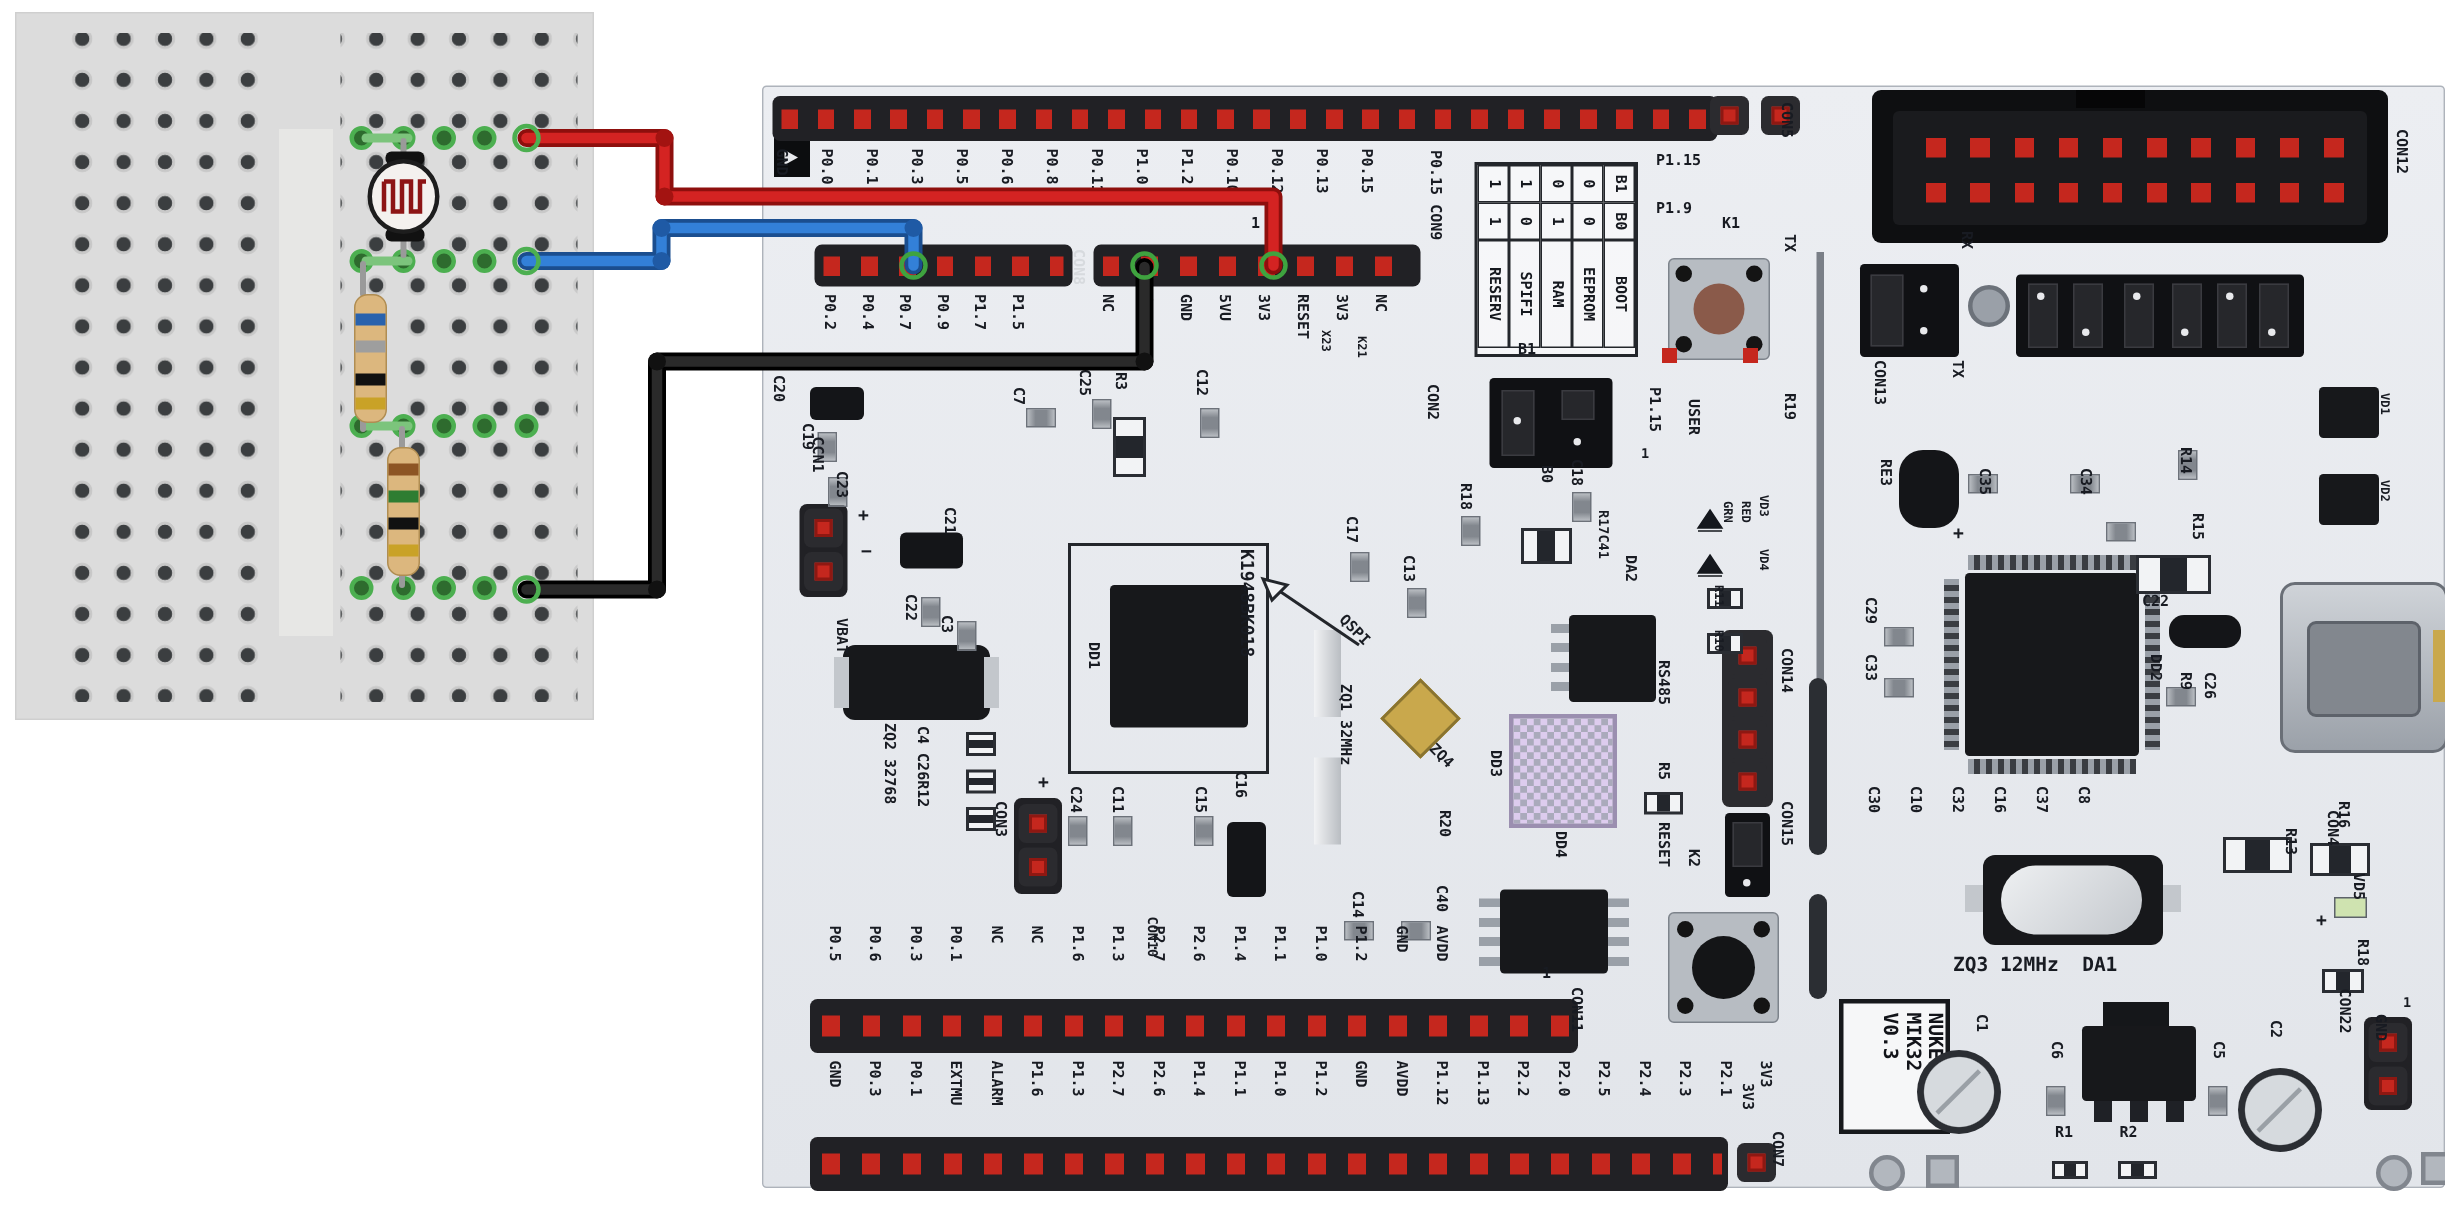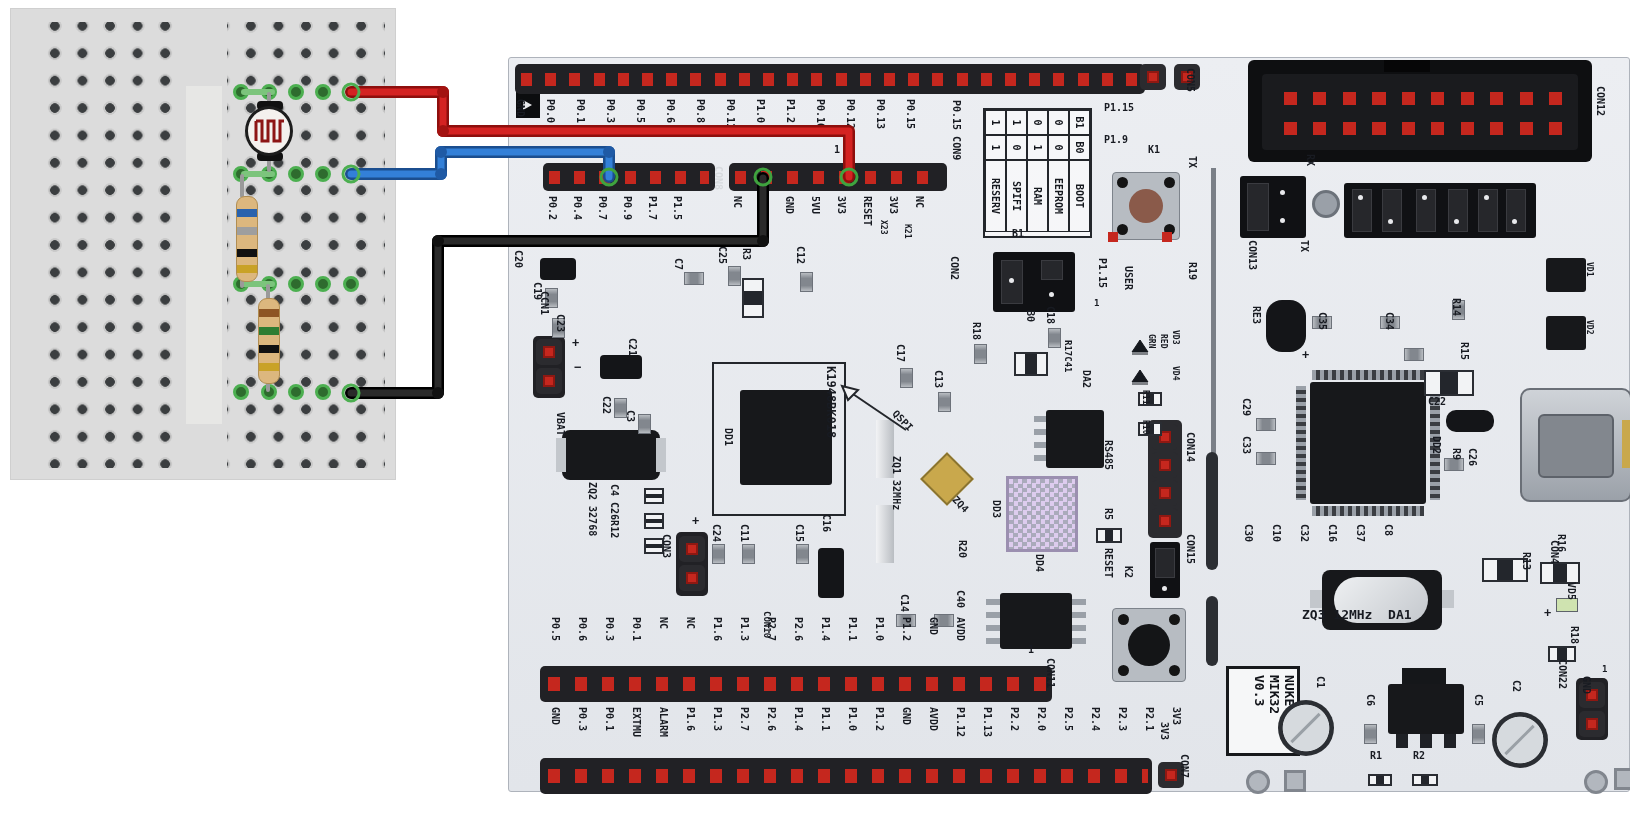--- a/index.html
+++ b/index.html
@@ -539,21 +539,21 @@
   <span class="lbl v" style="left:1252px;top:398px">C29</span>
   <span class="lbl v" style="left:1252px;top:436px">C33</span>
   <span class="lbl v" style="left:1442px;top:436px">DD2</span>
   <span class="lbl v" style="left:1470px;top:342px">R15</span>
   <span class="lbl" style="left:1428px;top:396px">C22</span>
   <span class="lbl v" style="left:1462px;top:448px">R9</span>
   <span class="lbl v" style="left:1478px;top:448px">C26</span>
   <span class="lbl v" style="left:1560px;top:540px">CON4</span>
   <span class="lbl v s8" style="left:1594px;top:262px">VD1</span>
   <span class="lbl v s8" style="left:1594px;top:320px">VD2</span>
-  <span class="lbl s13" style="left:1302px;top:607px">ZQ3 12MHz  DA1</span>
+  <span class="lbl s13" style="left:1302px;top:636px">ZQ3 12MHz  DA1</span>
   <span class="lbl v" style="left:1532px;top:552px">R13</span>
   <span class="lbl v" style="left:1567px;top:534px">R16</span>
   <span class="lbl v" style="left:1577px;top:582px">VD5</span>
   <span class="lbl s12" style="left:1544px;top:606px">+</span>
   <span class="lbl v" style="left:1580px;top:626px">R18</span>
   <span class="lbl v" style="left:1568px;top:659px">CON22</span>
   <span class="lbl v" style="left:1592px;top:676px">GND</span>
   <span class="lbl v" style="left:1326px;top:676px">C1</span>
   <span class="lbl v" style="left:1376px;top:694px">C6</span>
   <span class="lbl" style="left:1370px;top:750px">R1</span>

